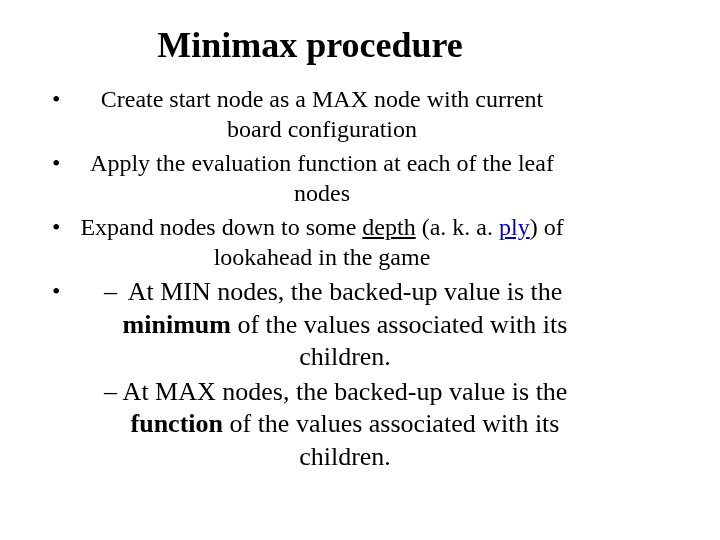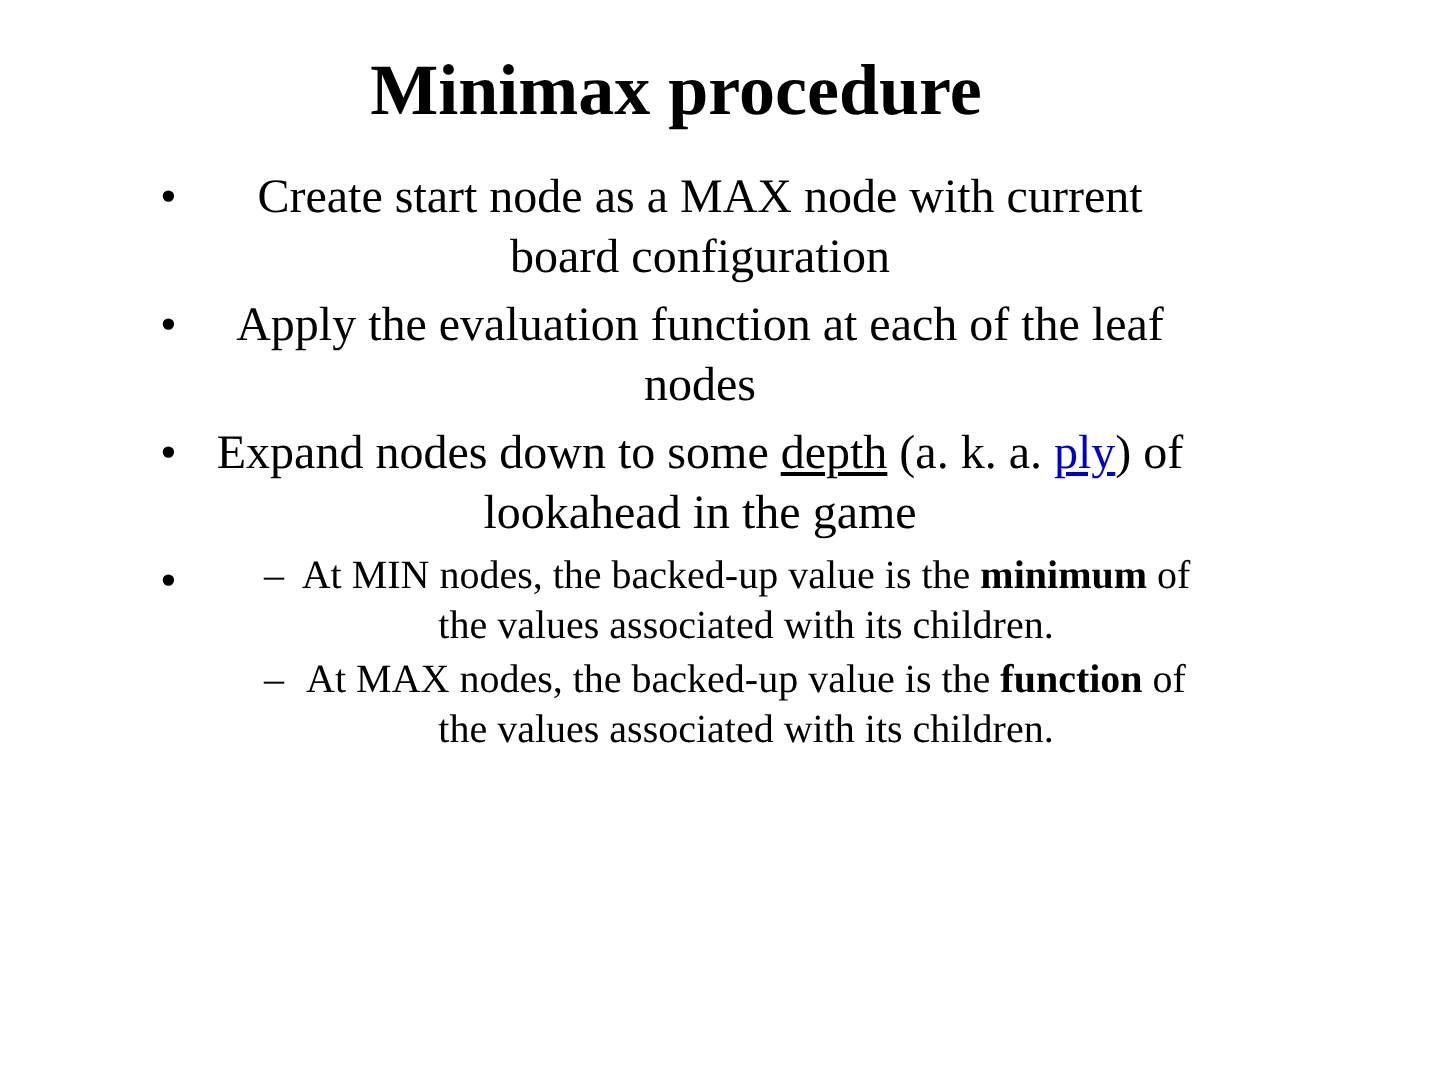--- a/index.html
+++ b/index.html
@@ -9,21 +9,20 @@
     height: 540px;
     background: #ffffff;
     font-family: "Times New Roman", Times, serif;
     color: #000000;
   }
   .slide {
     box-sizing: border-box;
     width: 620px;
     height: 540px;
     padding: 18px 48px 24px 48px;
-    margin-left: 28px;
   }
   .title {
     text-align: center;
     font-weight: bold;
     font-size: 36px;
     margin: 6px 0 18px 0;
   }
   ul.top {
     list-style: none;
     margin: 0;
@@ -40,21 +39,21 @@
   ul.top > li::before {
     content: "•";
     position: absolute;
     left: 0;
     top: 0;
   }
   ul.sub {
     list-style: none;
     margin: 2px 0 4px 0;
     padding: 0 0 0 28px;
-    font-size: 20px;
+    font-size: 26px;
     line-height: 1.25;
   }
   ul.sub > li {
     position: relative;
     padding-left: 18px;
     margin: 0 0 2px 0;
   }
   ul.sub > li::before {
     content: "–";
     position: absolute;

